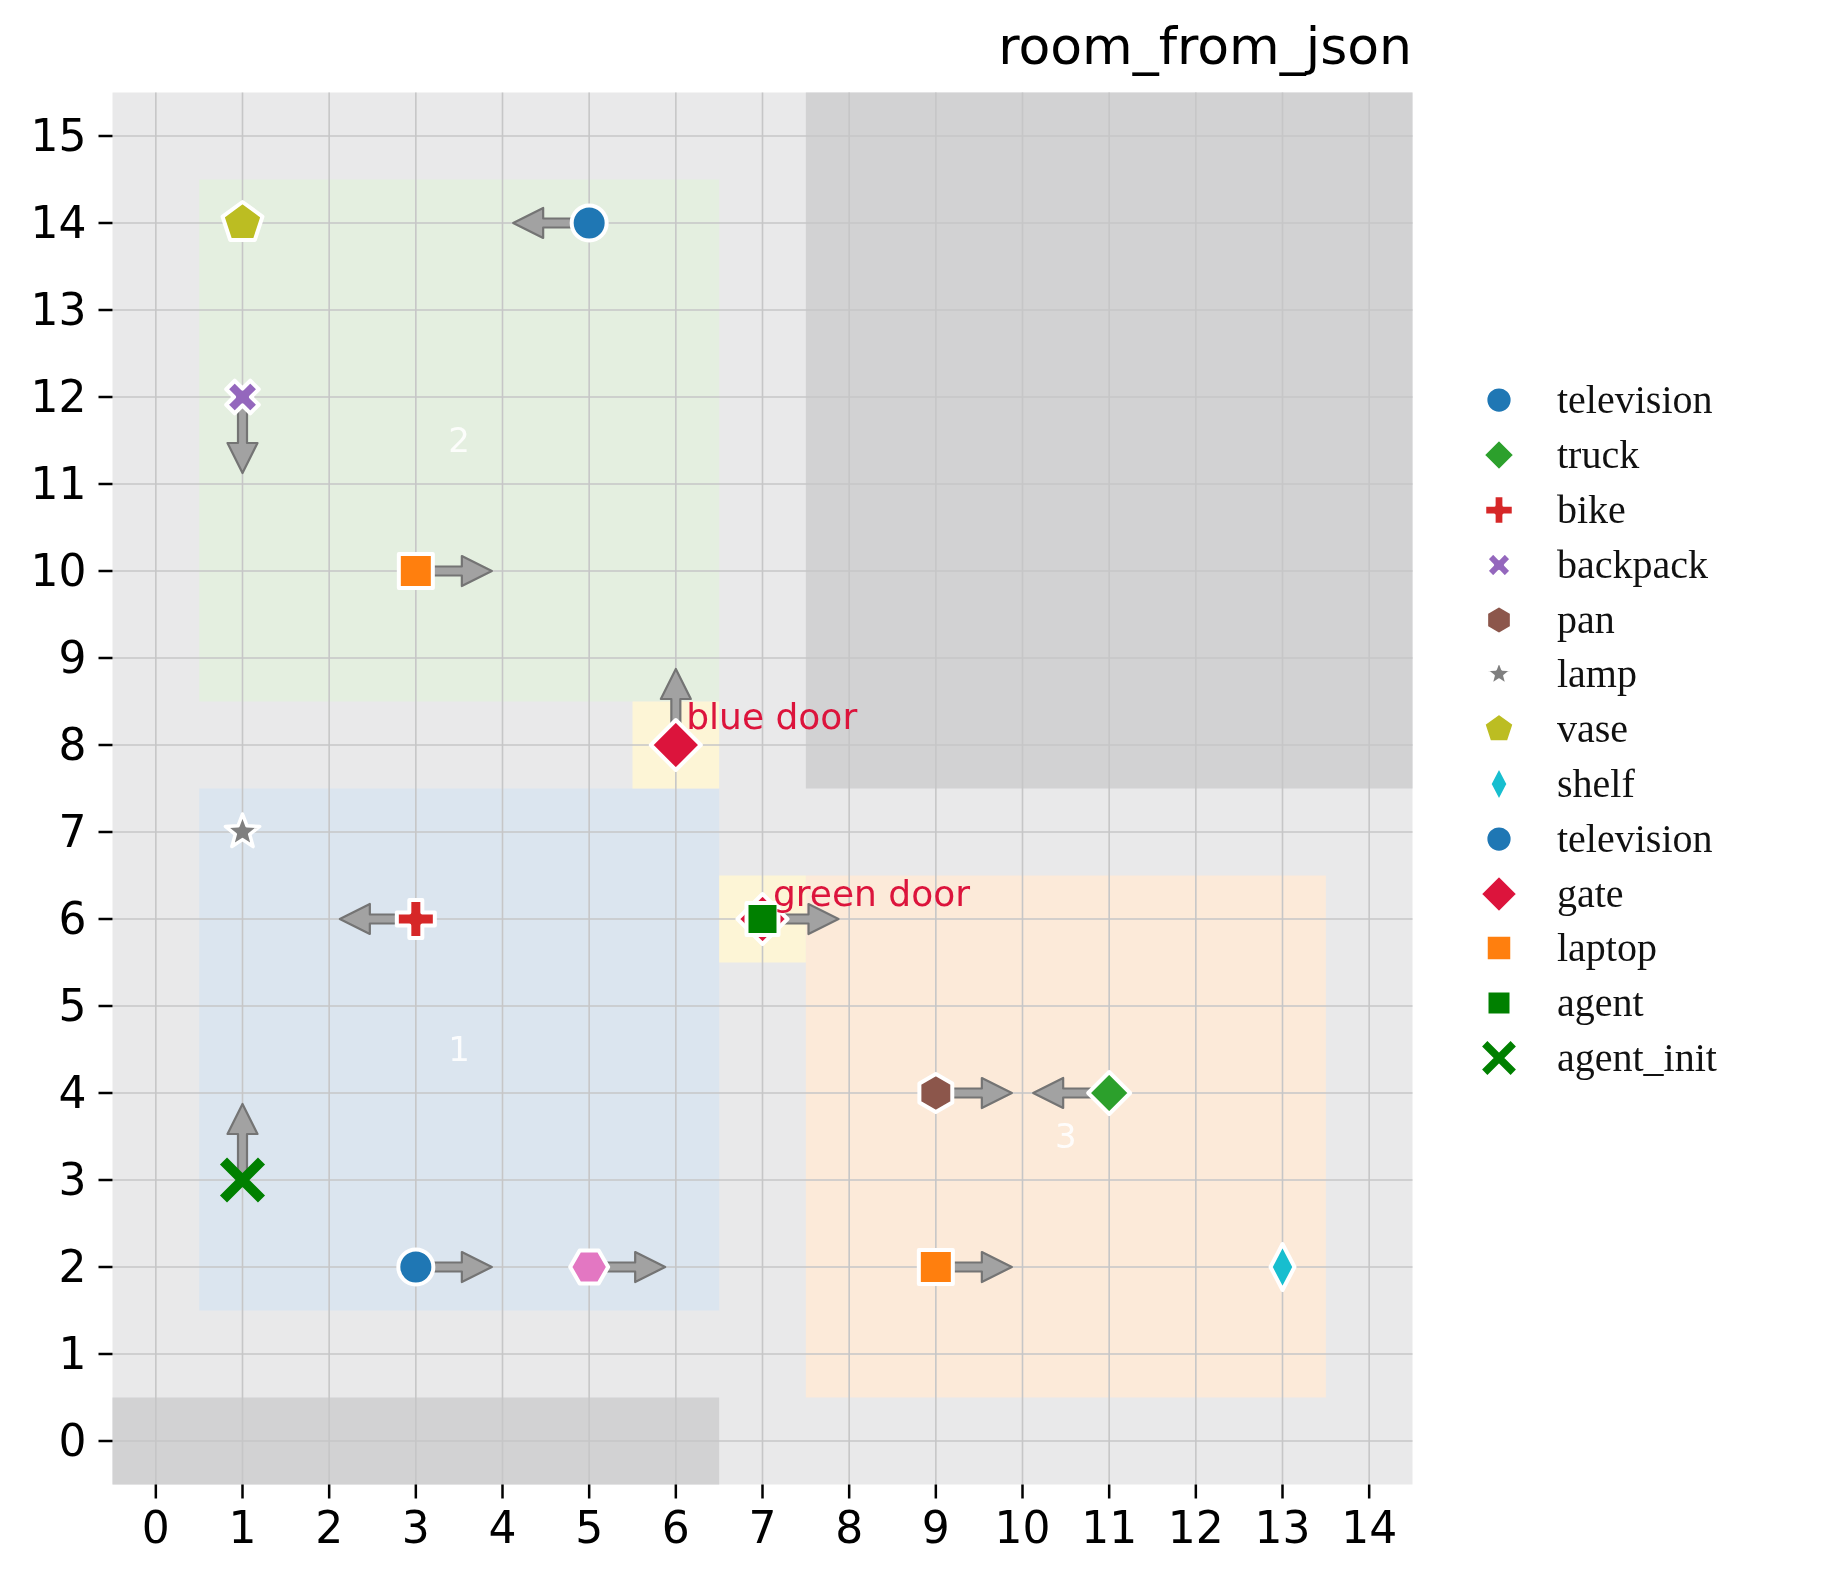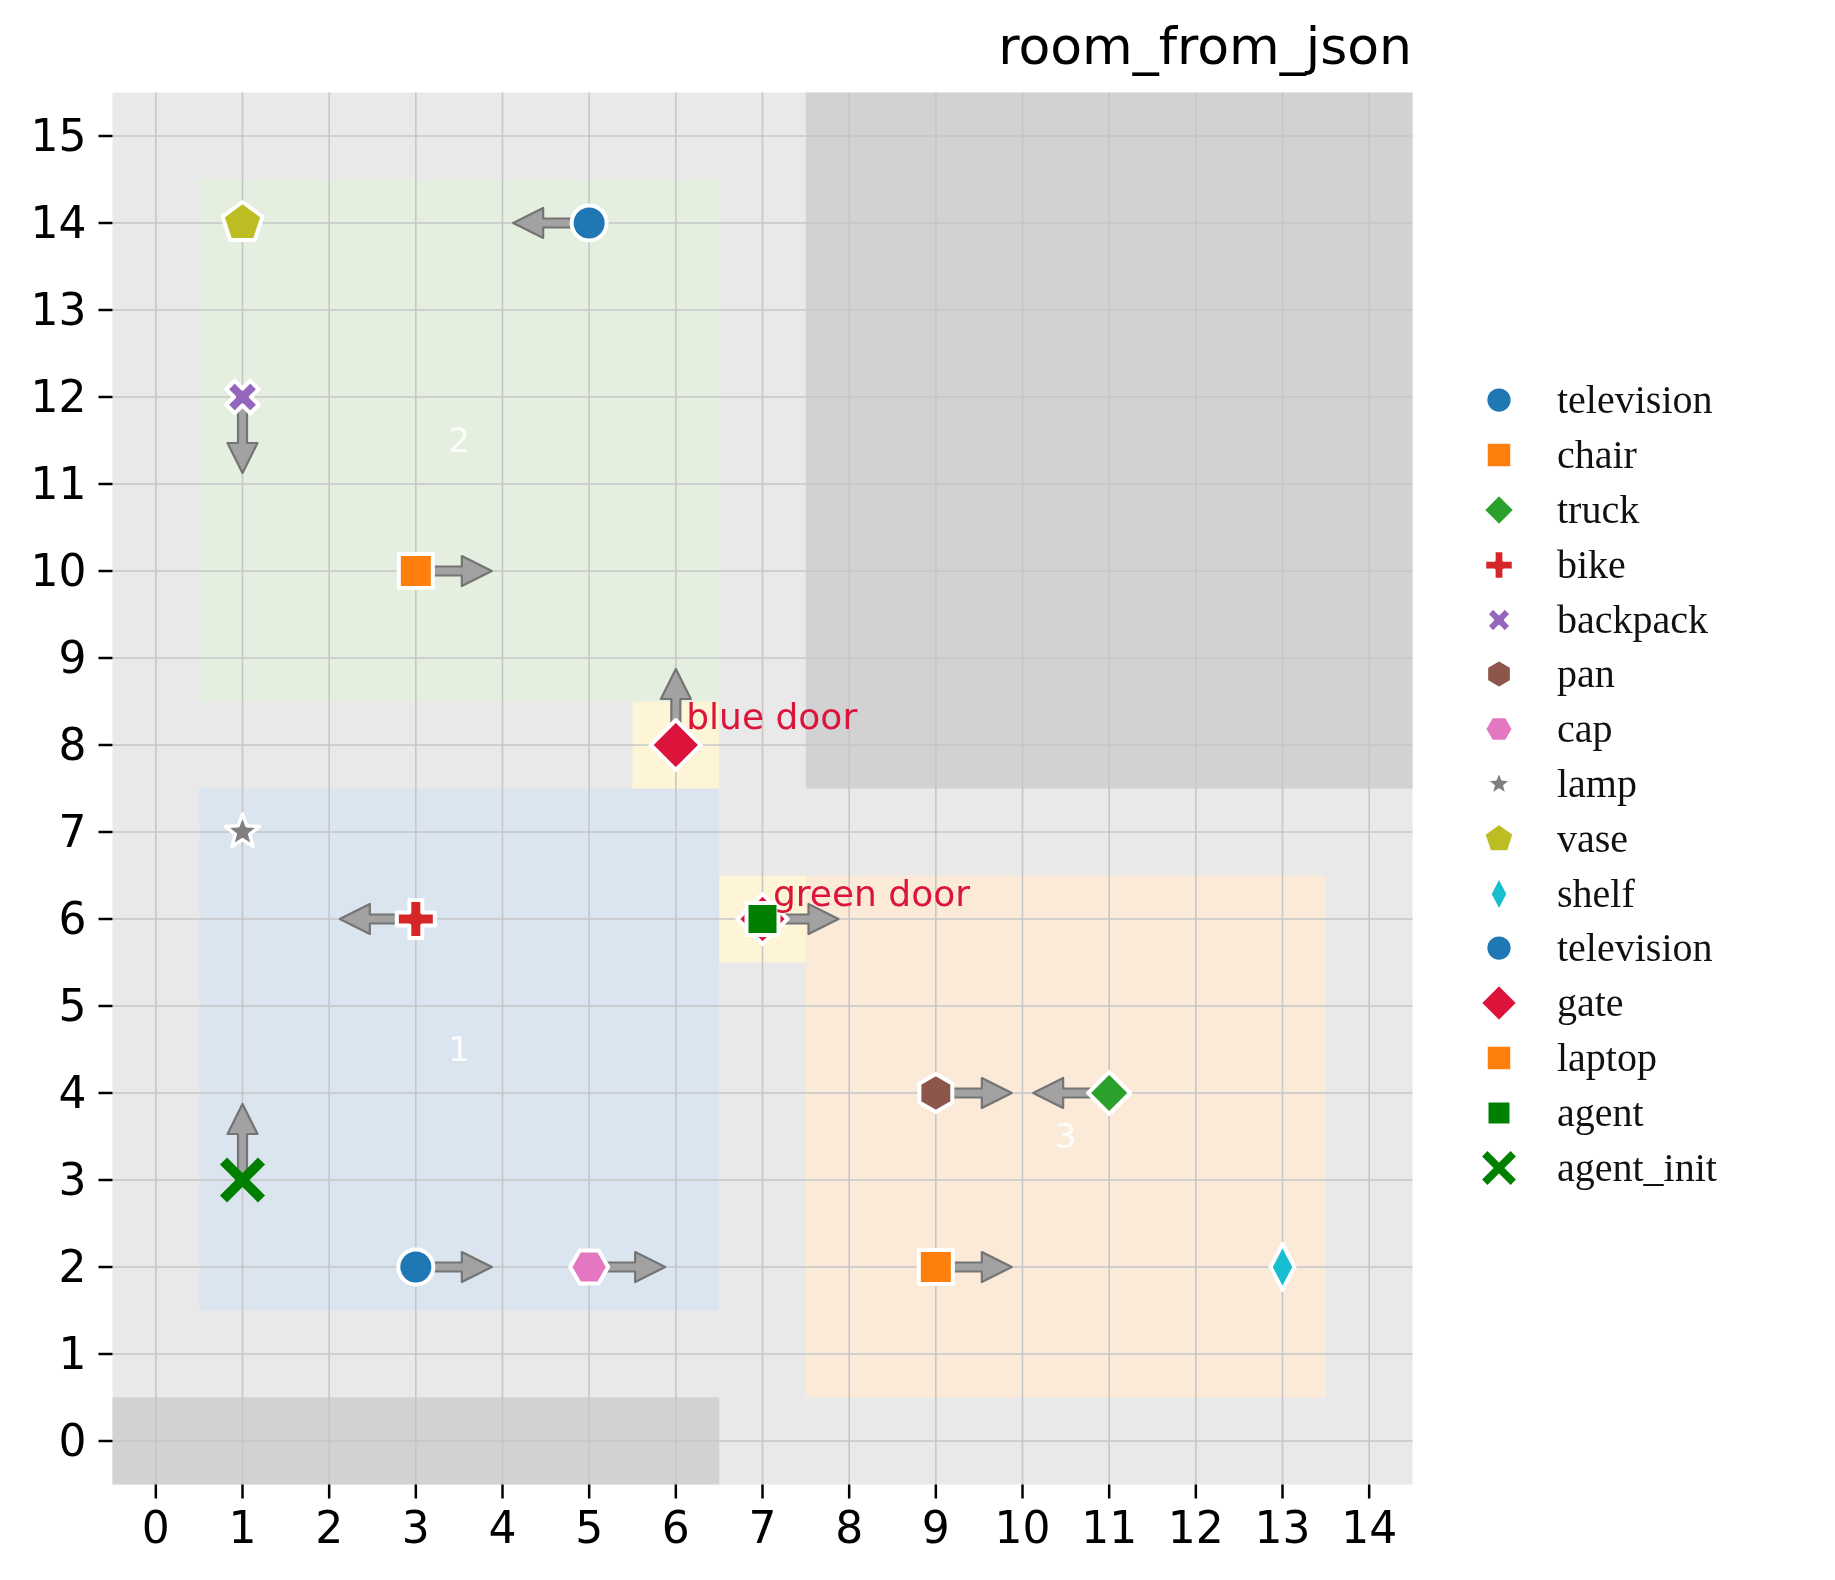--- a/index.html
+++ b/index.html
@@ -160,26 +160,20 @@
   <div class="chart-title">room_from_json</div>
   <div class="legend" id="legend">
       <div class="legend-row">
         <svg viewBox="0 0 75 50">
           <circle fill="#1f77b4" stroke="#ffffff" stroke-width="4" stroke-linejoin="round" transform="translate(37,25) scale(0.75)" cx="0" cy="0" r="17.5"></circle>
         </svg>
         <span class="legend-label">television</span>
       </div>
       <div class="legend-row">
         <svg viewBox="0 0 75 50">
-          <rect fill="#ff7f0e" stroke="#ffffff" stroke-width="4" stroke-linejoin="round" transform="translate(37,25) scale(0.75)" x="-17" y="-17" width="34" height="34"></rect>
-        </svg>
-        <span class="legend-label">chair</span>
-      </div>
-      <div class="legend-row">
-        <svg viewBox="0 0 75 50">
           <polygon fill="#2ca02c" stroke="#ffffff" stroke-width="4" stroke-linejoin="round" transform="translate(37,25) scale(0.75)" points="0,-21 21,0 0,21 -21,0"></polygon>
         </svg>
         <span class="legend-label">truck</span>
       </div>
       <div class="legend-row">
         <svg viewBox="0 0 75 50">
           <path fill="#d62728" stroke="#ffffff" stroke-width="4" stroke-linejoin="round" transform="translate(37,25) scale(0.75)" d="M-6.5,-19H6.5V-6.5H19V6.5H6.5V19H-6.5V6.5H-19V-6.5H-6.5Z"></path>
         </svg>
         <span class="legend-label">bike</span>
       </div>
@@ -187,26 +181,20 @@
         <svg viewBox="0 0 75 50">
           <path fill="#9467bd" stroke="#ffffff" stroke-width="4" stroke-linejoin="round" transform="translate(37,25) scale(0.75) rotate(45)" d="M-6,-17H6V-6H17V6H6V17H-6V6H-17V-6H-6Z"></path>
         </svg>
         <span class="legend-label">backpack</span>
       </div>
       <div class="legend-row">
         <svg viewBox="0 0 75 50">
           <polygon fill="#8c564b" stroke="#ffffff" stroke-width="4" stroke-linejoin="round" transform="translate(37,25) scale(0.75)" points="0.00,-19.00 -16.45,-9.50 -16.45,9.50 -0.00,19.00 16.45,9.50 16.45,-9.50"></polygon>
         </svg>
         <span class="legend-label">pan</span>
-      </div>
-      <div class="legend-row">
-        <svg viewBox="0 0 75 50">
-          <polygon fill="#e377c2" stroke="#ffffff" stroke-width="4" stroke-linejoin="round" transform="translate(37,25) scale(0.75)" points="19.00,0.00 9.50,-16.45 -9.50,-16.45 -19.00,-0.00 -9.50,16.45 9.50,16.45"></polygon>
-        </svg>
-        <span class="legend-label">cap</span>
       </div>
       <div class="legend-row">
         <svg viewBox="0 0 75 50">
           <polygon fill="#7f7f7f" stroke="#ffffff" stroke-width="3.5" stroke-linejoin="round" transform="translate(37,25) scale(0.75)" points="0.00,-18.00 -4.47,-6.15 -17.12,-5.56 -7.23,2.35 -10.58,14.56 -0.00,7.60 10.58,14.56 7.23,2.35 17.12,-5.56 4.47,-6.15"></polygon>
         </svg>
         <span class="legend-label">lamp</span>
       </div>
       <div class="legend-row">
         <svg viewBox="0 0 75 50">
           <polygon fill="#bcbd22" stroke="#ffffff" stroke-width="4" stroke-linejoin="round" transform="translate(37,25) scale(0.75)" points="0.00,-21.00 -19.97,-6.49 -12.34,16.99 12.34,16.99 19.97,-6.49"></polygon>

